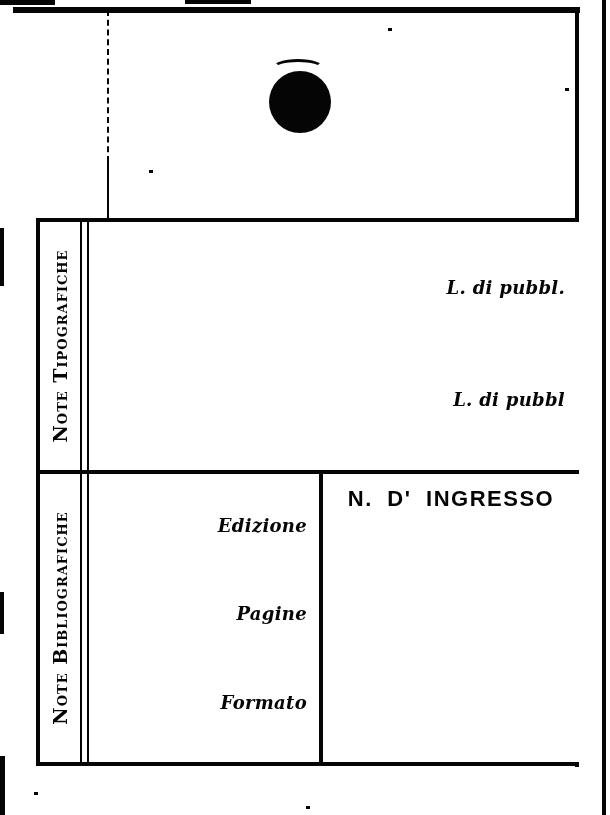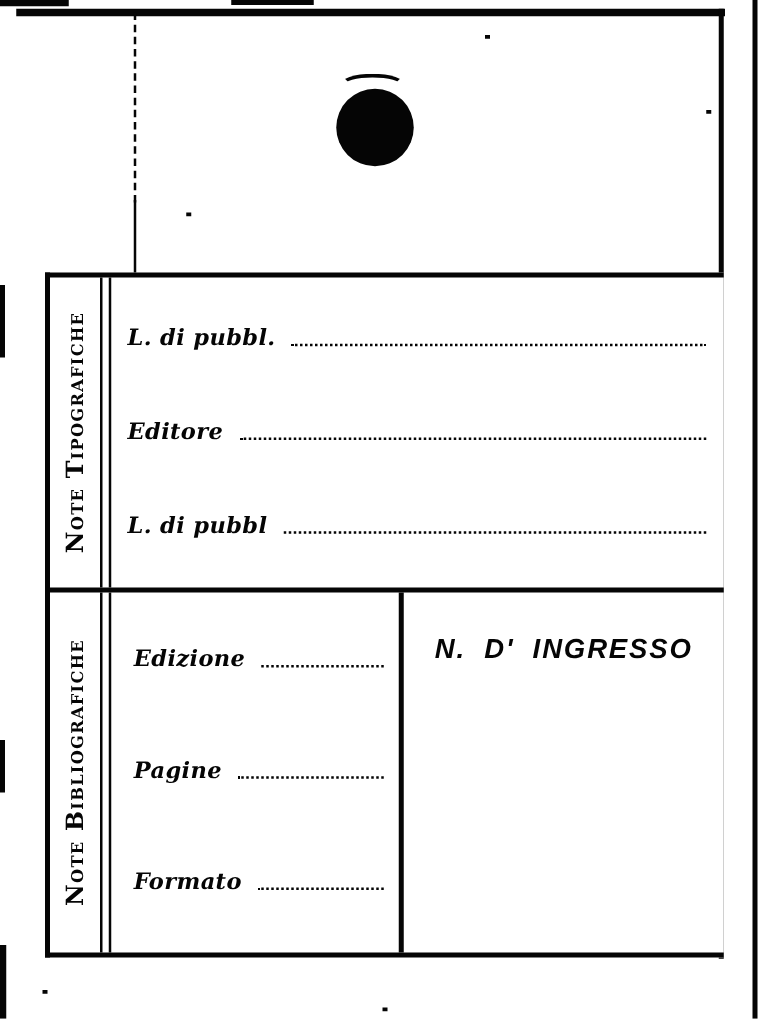--- a/index.html
+++ b/index.html
@@ -47,35 +47,35 @@
     position:absolute;top:50%;left:50%;
     transform:translate(-50%,-50%) rotate(-90deg);
     white-space:nowrap;
     font-variant:small-caps;font-weight:bold;font-size:19px;letter-spacing:1px;
   }
   .dbl{flex:none;width:9px;box-sizing:border-box;
        border-left:2px solid #050505;border-right:2px solid #050505;}
 
   .fields{flex:1;display:flex;flex-direction:column;justify-content:space-around;
           padding:12px 14px 12px 13px;min-width:0;}
-  .row{display:flex;align-items:flex-end;}
+  .row{display:flex;align-items:flex-end;flex-direction:column;}
   .lbl{font-style:italic;font-weight:bold;font-size:18px;white-space:nowrap;
        letter-spacing:.3px;line-height:1;}
   .dots{flex:1;border-bottom:2px dotted #050505;margin:0 0 3px 13px;height:1px;}
   .wide .dots{margin-left:52px;}
 
   .s2-fields{flex:none;width:230px;box-sizing:border-box;
              display:flex;flex-direction:column;justify-content:space-around;
              padding:10px 12px 12px 18px;}
   .vdiv{flex:none;width:4px;background:#050505;}
   .ingresso-col{flex:1;}
   .ingresso{
     font-family:"Liberation Sans", sans-serif;font-weight:bold;
     font-size:22px;letter-spacing:1.5px;word-spacing:7px;
-    text-align:center;padding-top:32px;white-space:nowrap;font-style:italic;
+    text-align:center;padding-top:12px;white-space:nowrap;
   }
 </style>
 </head>
 <body>
 
 <div class="abs ink top-rule"></div>
 <div class="abs ink corner-mark"></div>
 <div class="abs ink top-mark2"></div>
 <div class="abs ink right-scan-edge"></div>
 <div class="abs ink card-right-edge"></div>
@@ -102,24 +102,20 @@
     <div class="strip">
       <span class="strip-title">Note Tipografiche</span>
     </div>
     <div class="dbl"></div>
     <div class="fields">
       <div class="row">
         <span class="lbl">L. di pubbl.</span>
         <span class="dots"></span>
       </div>
       <div class="row">
-        <span class="lbl">Editore</span>
-        <span class="dots"></span>
-      </div>
-      <div class="row">
         <span class="lbl">L. di pubbl</span>
         <span class="dots"></span>
       </div>
     </div>
   </div>
 
   <div class="hdiv"></div>
 
   <div class="section s2">
     <div class="strip">

